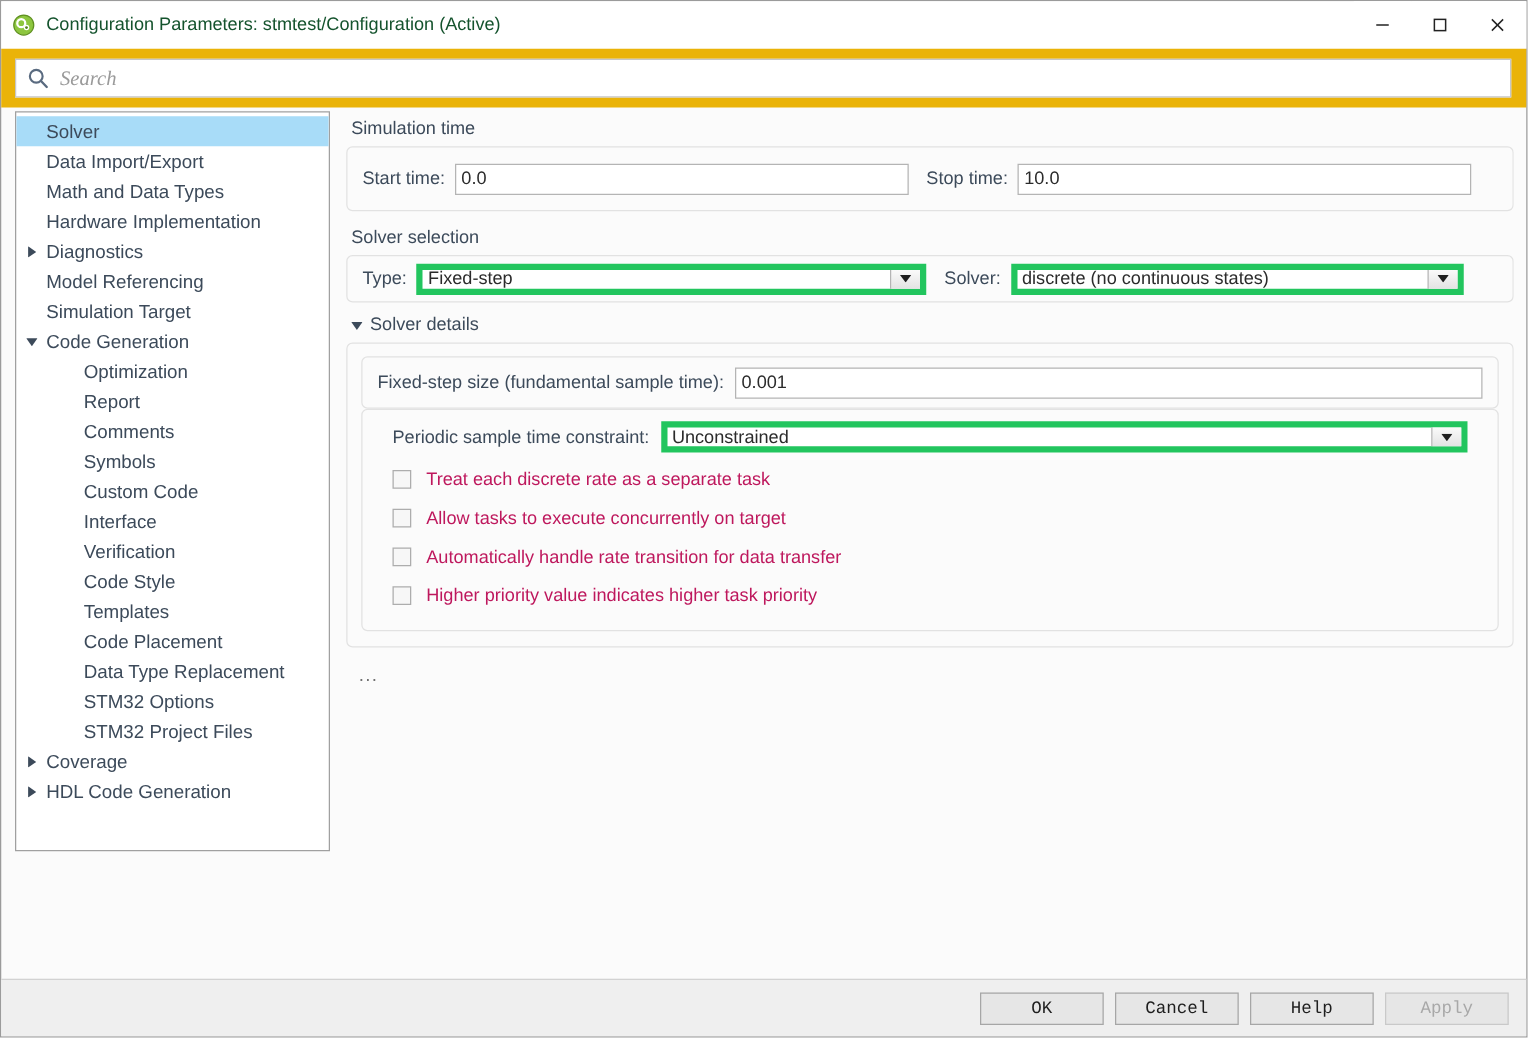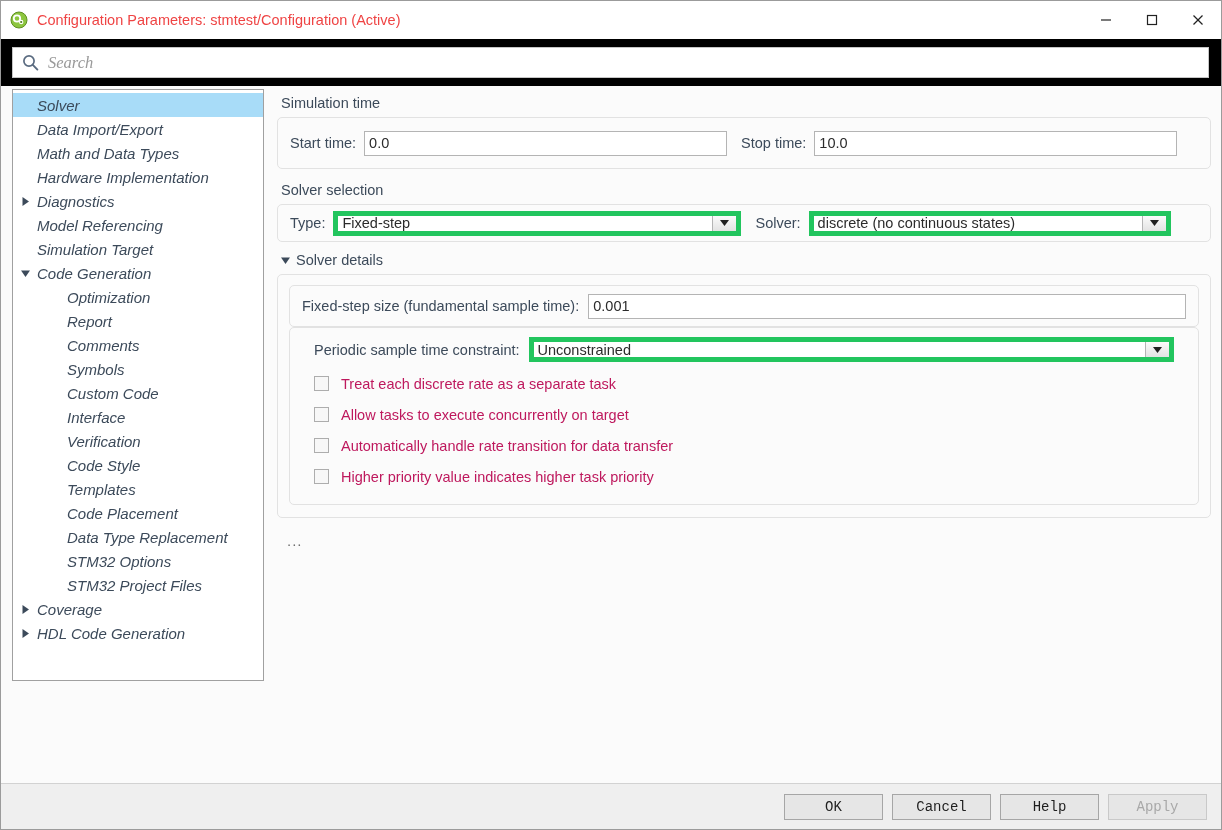--- a/index.html
+++ b/index.html
@@ -38,41 +38,41 @@
   .app-icon {
     width: 18px;
     height: 18px;
     margin-right: 9px;
     position: relative;
     flex: none;
   }
   .app-icon svg { display: block; }
   .title-text {
     font-size: 14.5px;
-    color: #ef4444;
+    color: #14532d;
     white-space: nowrap;
   }
   .win-controls {
     margin-left: auto;
     display: flex;
     height: 38px;
   }
   .win-btn {
     width: 46px;
     height: 38px;
     display: flex;
     align-items: center;
     justify-content: center;
     background: #ffffff;
   }
   .win-btn svg { display: block; }
   
   .searchbar-wrap {
     padding: 8px 12px 8px 11px;
-    background: #000000;
+    background: #eab308;
     box-sizing: border-box;
   }
   .searchbox {
     height: 31px;
     border: 1px solid #c6c6c6;
     background: #ffffff;
     display: flex;
     align-items: center;
     padding-left: 9px;
     box-sizing: border-box;
@@ -94,21 +94,20 @@
   }
   .sidebar {
     width: 252px;
     min-width: 252px;
     height: 592px;
     background: #ffffff;
     border: 1px solid #a0a0a0;
     box-sizing: border-box;
     padding-top: 3px;
     overflow: hidden;
-    font-style: italic;
   }
   .tree-item {
     height: 24px;
     display: flex;
     align-items: center;
     font-size: 15px;
     color: #3c4a5a;
     padding-left: 2px;
     box-sizing: border-box;
     white-space: nowrap;

